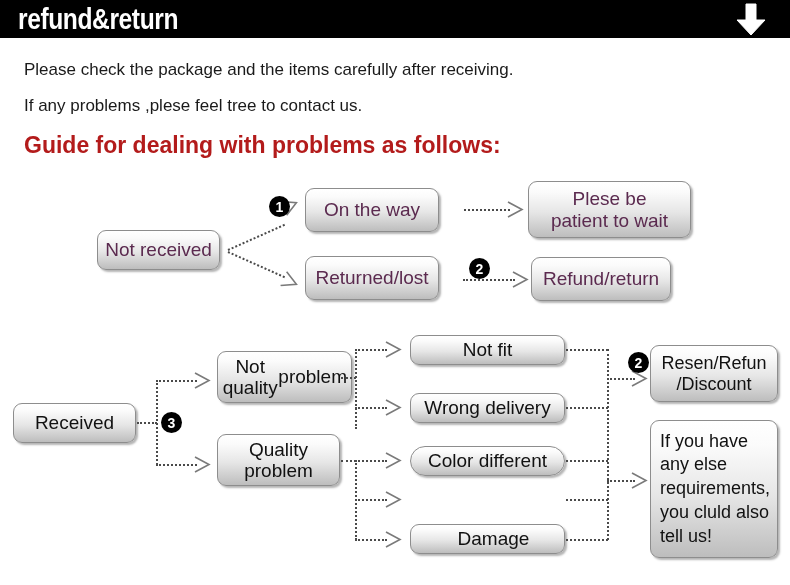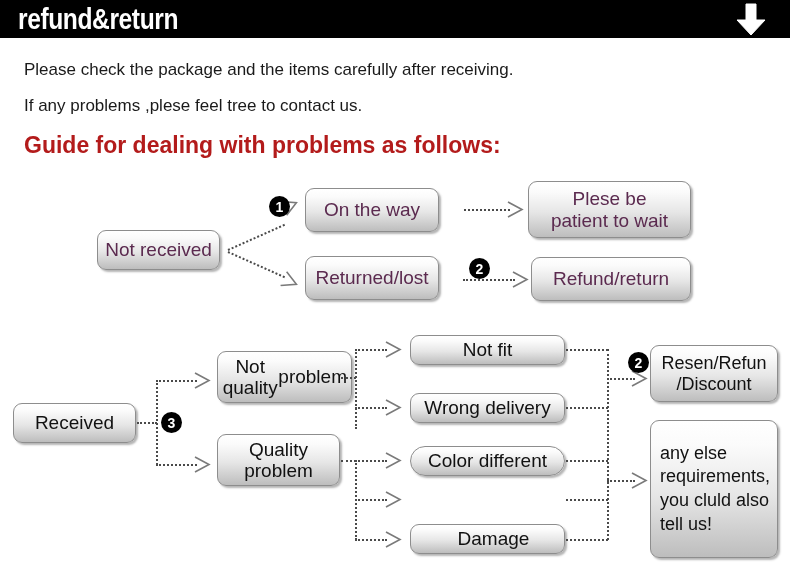--- a/index.html
+++ b/index.html
@@ -184,21 +184,21 @@
 
   <div class="step-badge" style="left:469px; top:258px;">
     <span>2</span>
   </div>
 
   <div class="node purple" style="left:528px; top:181px; width:163px; height:57px; flex-direction:column;">
     <span>Plese be</span>
     <span>patient to wait</span>
   </div>
 
-  <div class="node purple" style="left:531px; top:257px; width:160px; height:44px;">
+  <div class="node purple" style="left:531px; top:257px; width:140px; height:44px;">
     <span>Refund/return</span>
   </div>
 
   <div class="node" style="left:13px; top:403px; width:123px; height:40px;">
     <span>Received</span>
   </div>
 
   <div class="dotline-h" style="left:137px; top:422px; width:20px;"></div>
 
   <div class="dotline-v" style="left:156px; top:380px; height:85px;"></div>
@@ -291,19 +291,20 @@
   <svg class="arrowhead" style="left:630px; top:472px;" viewBox="0 0 18 17">
     <polyline points="2,1 16,8.5 2,16" fill="none" stroke="#7a7a7a" stroke-width="1.6"></polyline>
   </svg>
 
   <div class="node" style="left:650px; top:345px; width:128px; height:57px; flex-direction:column; font-size:18px;">
     <span>Resen/Refun</span>
     <span>/Discount</span>
   </div>
 
   <div class="node left-text" style="left:650px; top:420px; width:128px; height:138px; flex-direction:column; align-items:flex-start; justify-content:center;">
+    <span>If you have</span>
     <span>any else</span>
     <span>requirements,</span>
     <span>you cluld also</span>
     <span>tell us!</span>
   </div>
 
 </div>
 
 </body></html>

